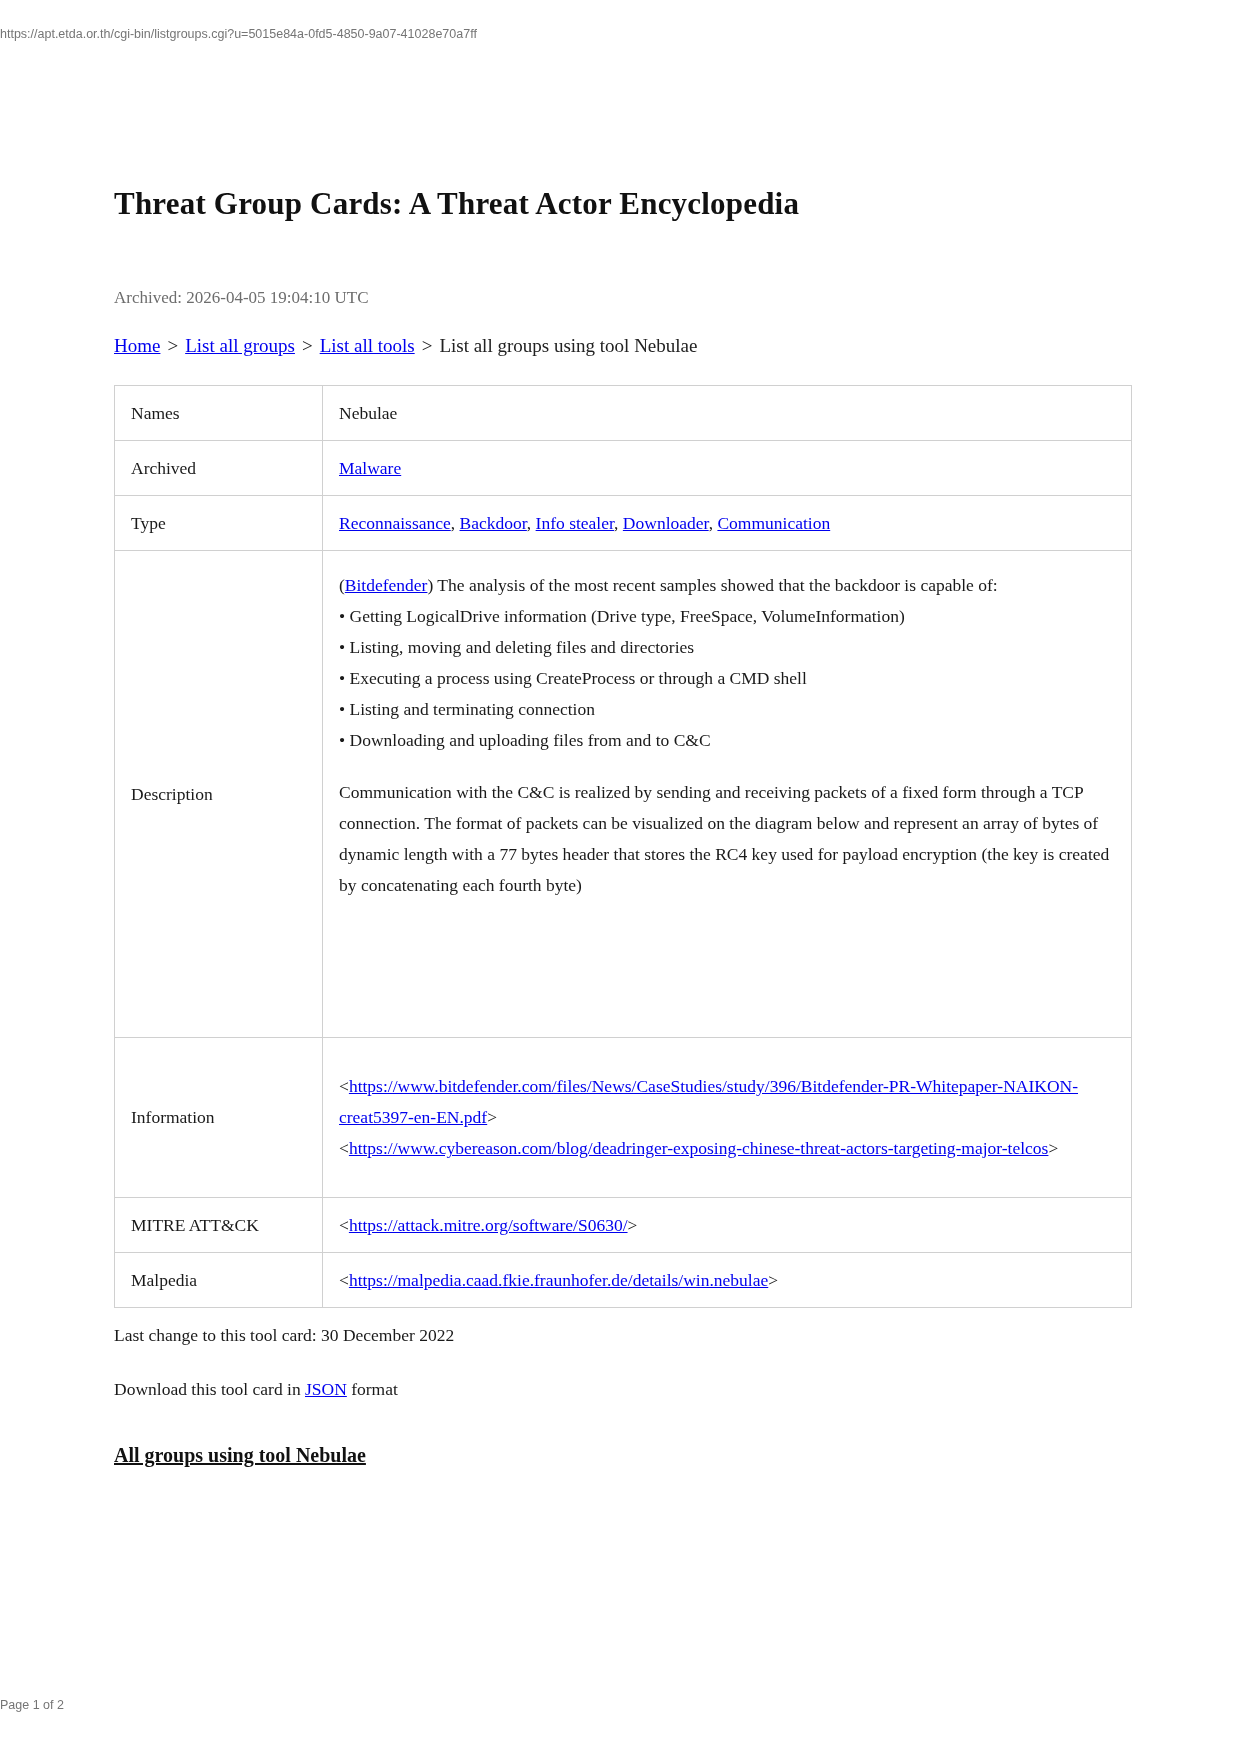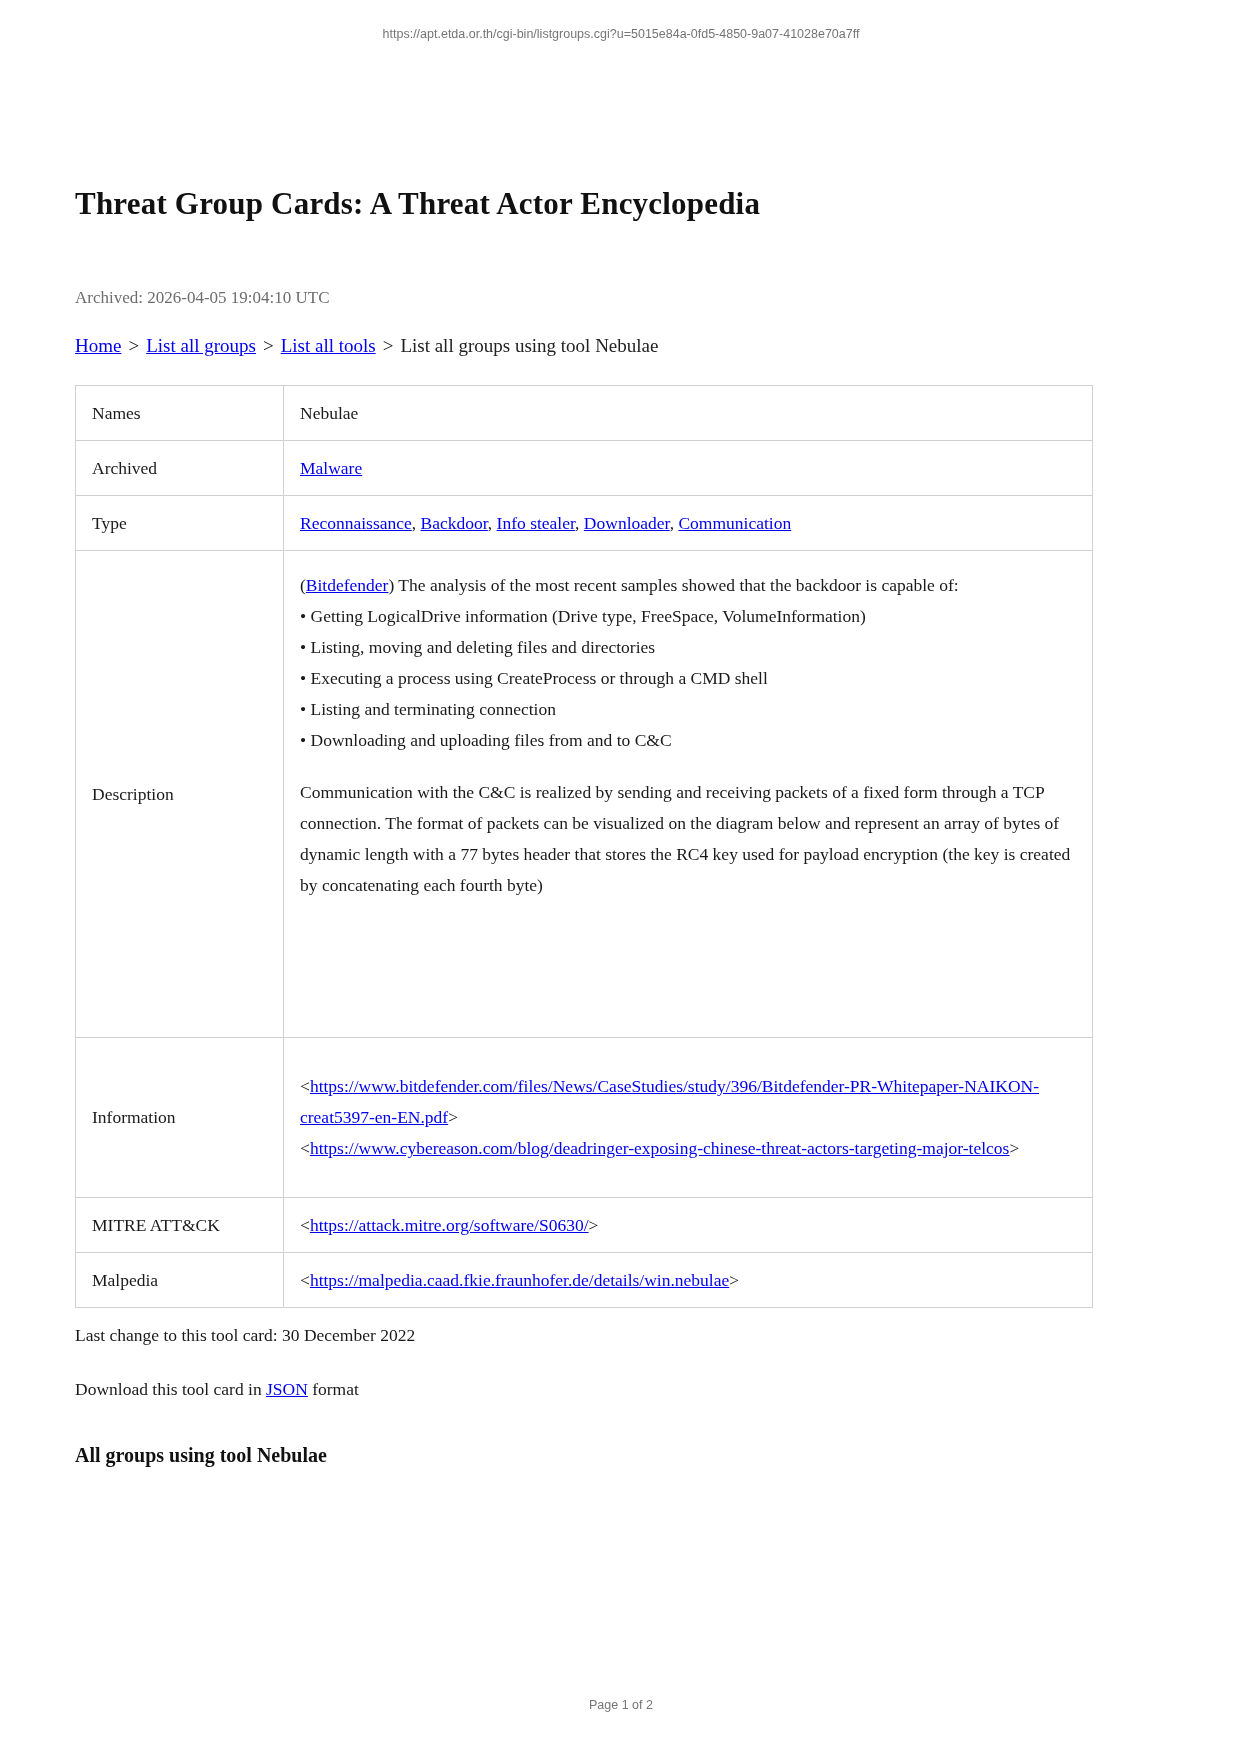--- a/index.html
+++ b/index.html
@@ -3,26 +3,26 @@
 <meta charset="utf-8">
 <style>
   * { box-sizing: border-box; }
   html,body { margin:0; padding:0; }
   body {
     width:1242px; height:1756px; background:#ffffff; position:relative; overflow:hidden;
     font-family:"Liberation Serif", serif; color:#1a1a1a;
   }
   a { color:#0000EE; text-decoration:underline; cursor:pointer; }
   .print-header, .print-footer {
-    position:absolute; left:0; width:100%; text-align:center;
+    position:absolute; left:0; width:100%; 
     font-family:"Liberation Sans", sans-serif; font-size:12.5px; color:#757575;
   }
   .print-header { top:27px; }
   .print-footer { top:1698px; }
-  .content { padding:186px 0 0 75px; width:1123px; }
+  .content { padding:186px 0 0 114px; width:1123px; }
   h1.page-title { margin:0; font-size:31px; font-weight:700; color:#111; letter-spacing:0.2px; }
   .archived { margin:66px 0 0; font-size:17px; color:#6d6d6d; }
   .breadcrumb { margin-top:27px; font-size:19px; color:#222; }
   .bc-sep { padding:0 7px; color:#222; }
   .tool-heading { margin:42px 0 0; font-size:21.5px; font-weight:700; color:#111; display:flex; align-items:center; }
   .link-icon { margin-right:13px; display:inline-flex; }
   .link-icon svg { display:block; }
   table.tool-table { border-collapse:collapse; margin-top:28px; width:1018px; font-size:17.5px; table-layout:fixed;border-radius:11px; }
   .tool-table td { border:1px solid #d0d0d0; padding:10px 16px; vertical-align:middle; color:#1a1a1a; }
   .tool-table td.lbl { width:208px; }
@@ -31,21 +31,21 @@
   tr.row-info { height:160px; }
   td.desc { vertical-align:top; padding:19px 16px 20px; }
   .desc-p { margin:0; line-height:31px; }
   .bullet-line { line-height:31px; }
   .desc-p2 { margin:21px 0 0; line-height:31px; }
   td.info { line-height:31px; }
   .info-line a, td.val a { overflow-wrap:break-word; }
   td.val { overflow-wrap:break-word; }
   .last-change { margin:17px 0 0; font-size:17.5px; }
   .download-line { margin:33px 0 0; font-size:17.5px; }
-  .all-groups { margin:44px 0 0; font-size:20px; font-weight:700; color:#111; }
+  .all-groups { margin:44px 0 0; font-size:20px; font-weight:700; color:#111;text-decoration:underline; }
 </style>
 </head>
 <body>
 
 <div class="print-header">https://apt.etda.or.th/cgi-bin/listgroups.cgi?u=5015e84a-0fd5-4850-9a07-41028e70a7ff</div>
 
 <div class="content">
 
   <h1 class="page-title">Threat Group Cards: A Threat Actor Encyclopedia</h1>
 

